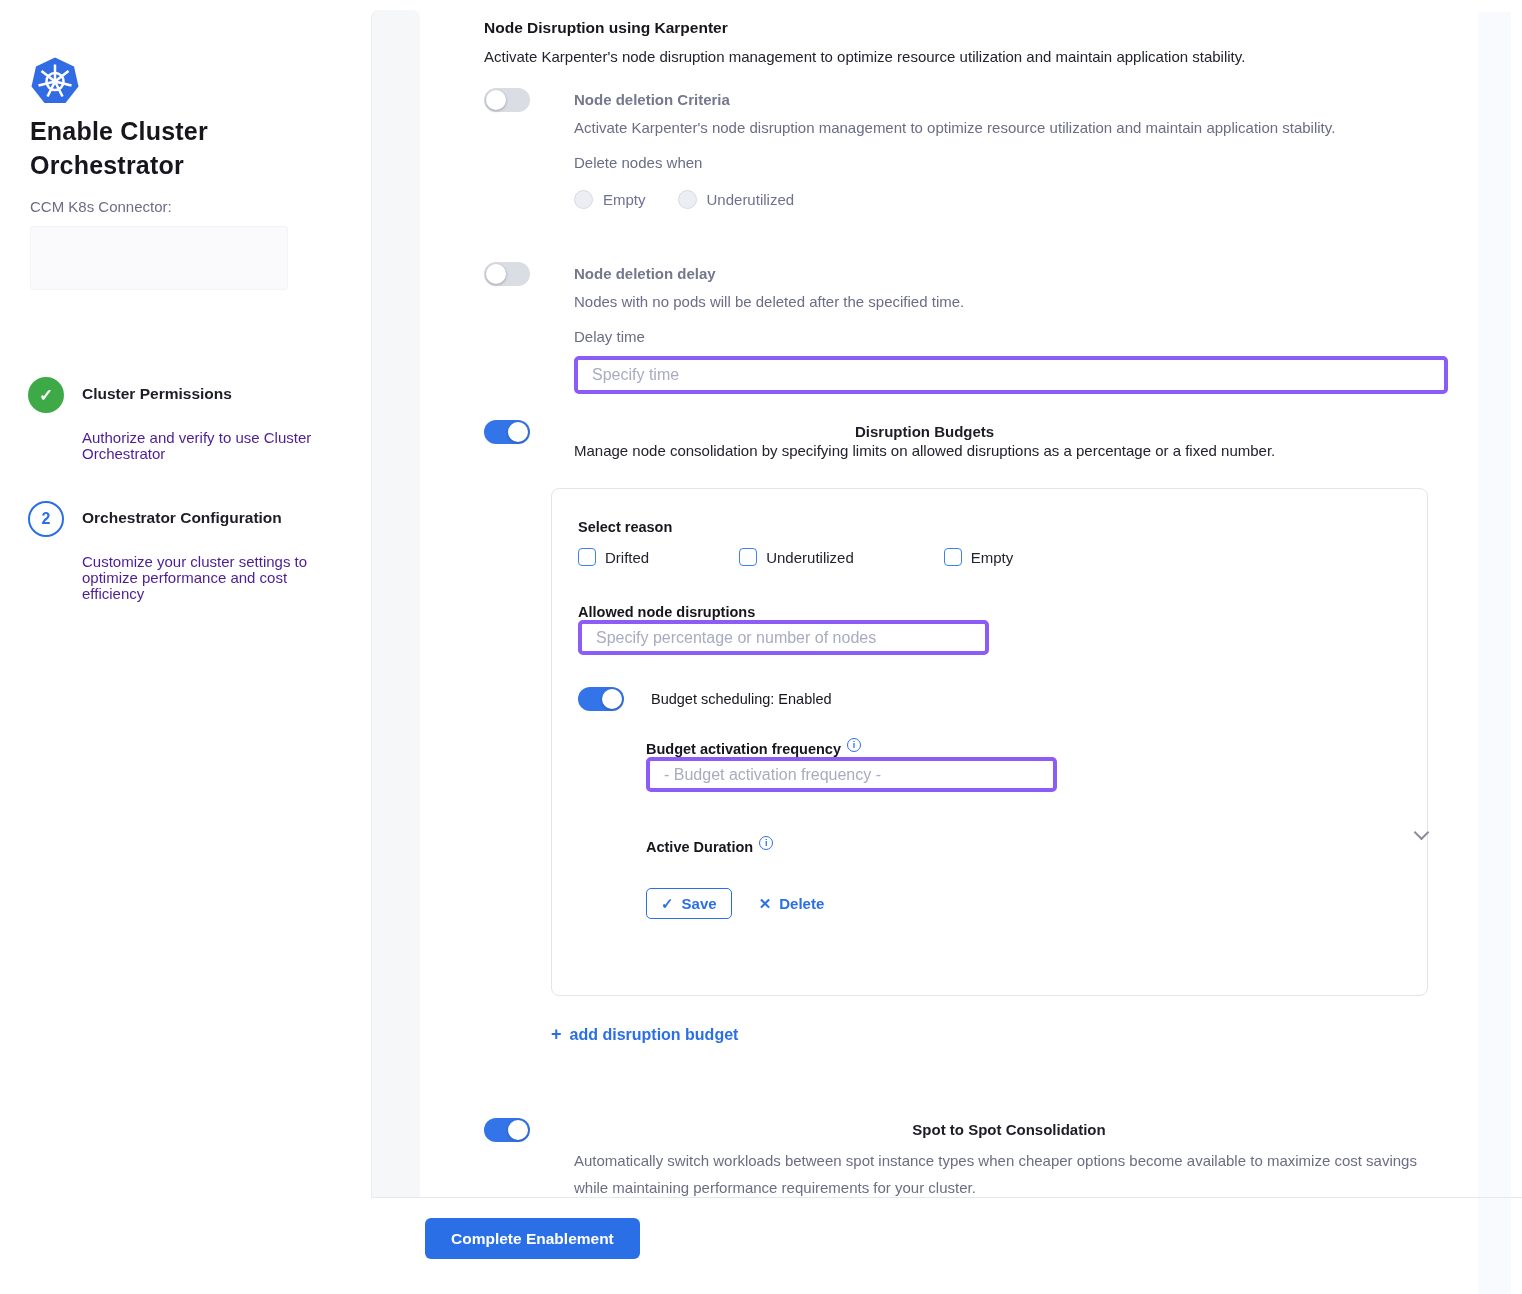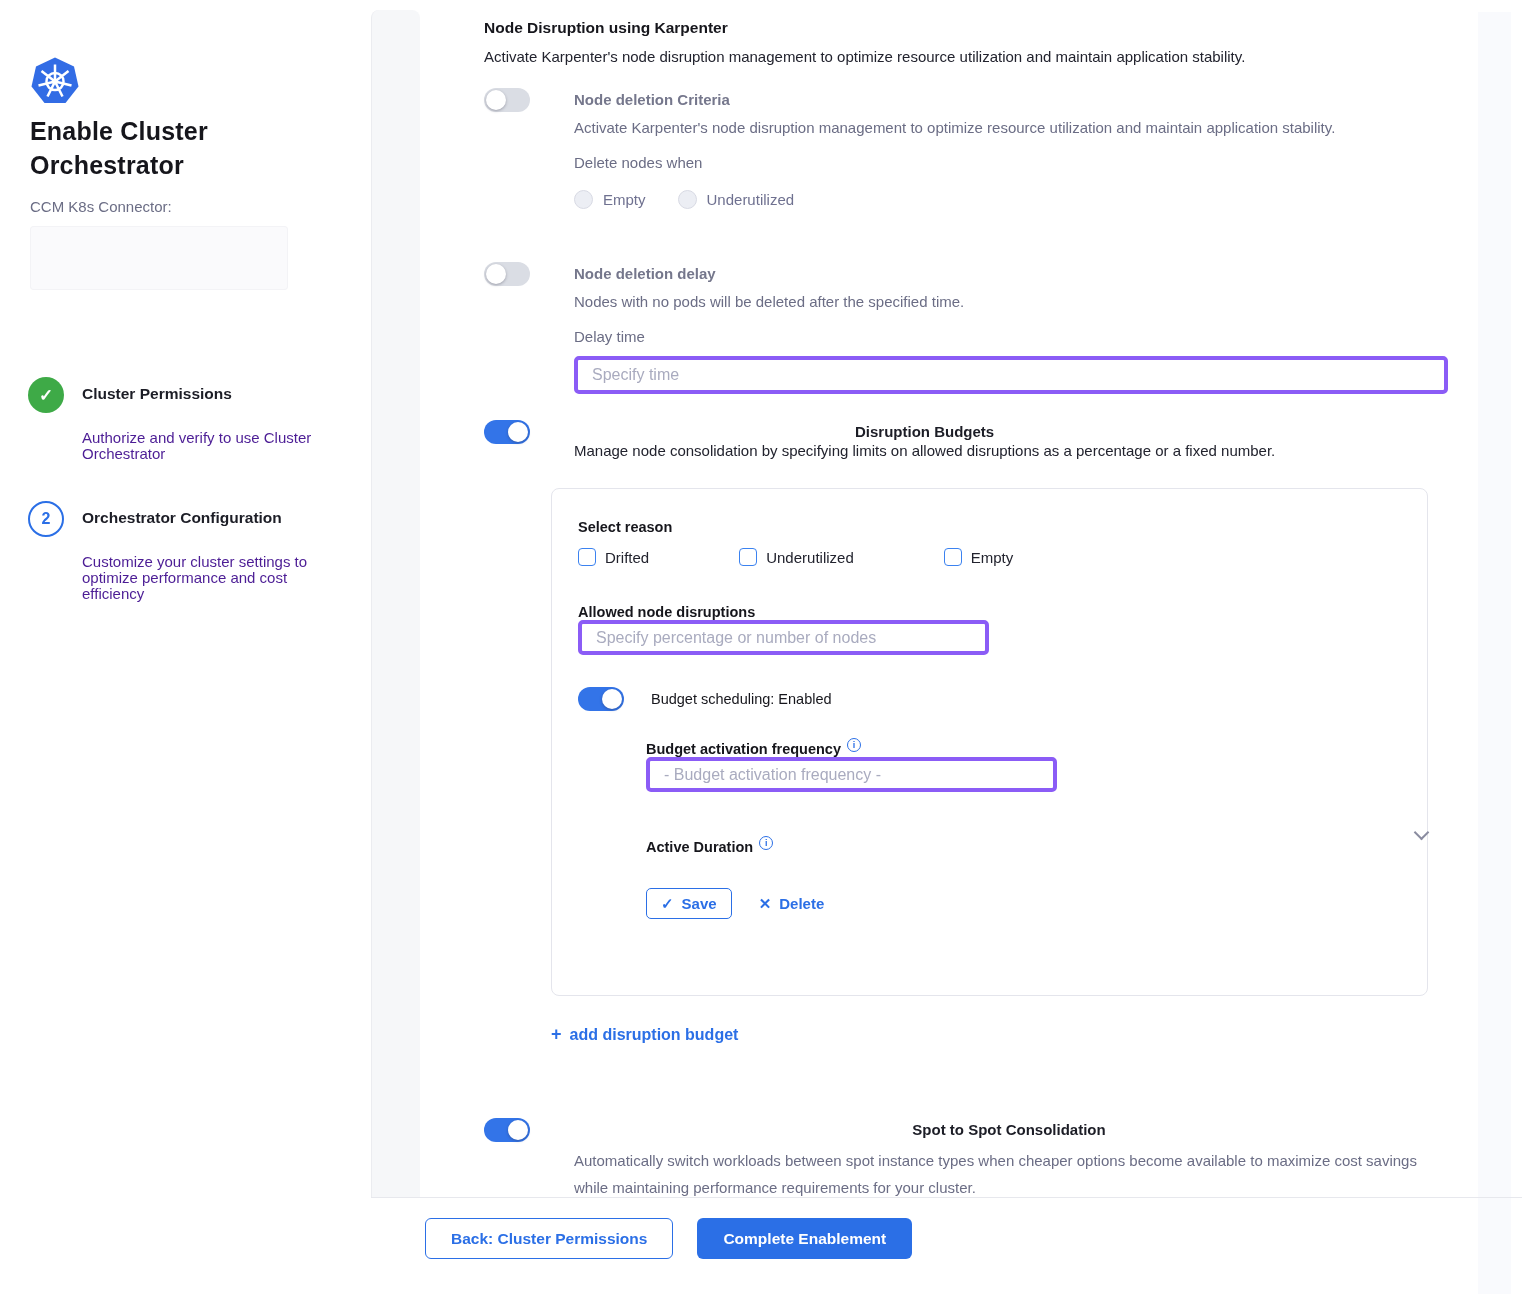--- a/index.html
+++ b/index.html
@@ -262,15 +262,14 @@
       </div>
   </div>
   <div style="width:880px;">
     <div class="sec-label-on">Spot to Spot Consolidation</div>
     <div class="sec-desc-grey" style="line-height:27px;">Automatically switch workloads between spot instance types when cheaper options become available to maximize cost savings while maintaining performance requirements for your cluster.</div>
   </div>
 </div>
 
 <div class="footer-divider"></div>
 <div class="footer">
-  <button class="btn-back">Back: Cluster Permissions</button>
   <button class="btn-complete">Complete Enablement</button>
 </div>
 
 </body></html>

